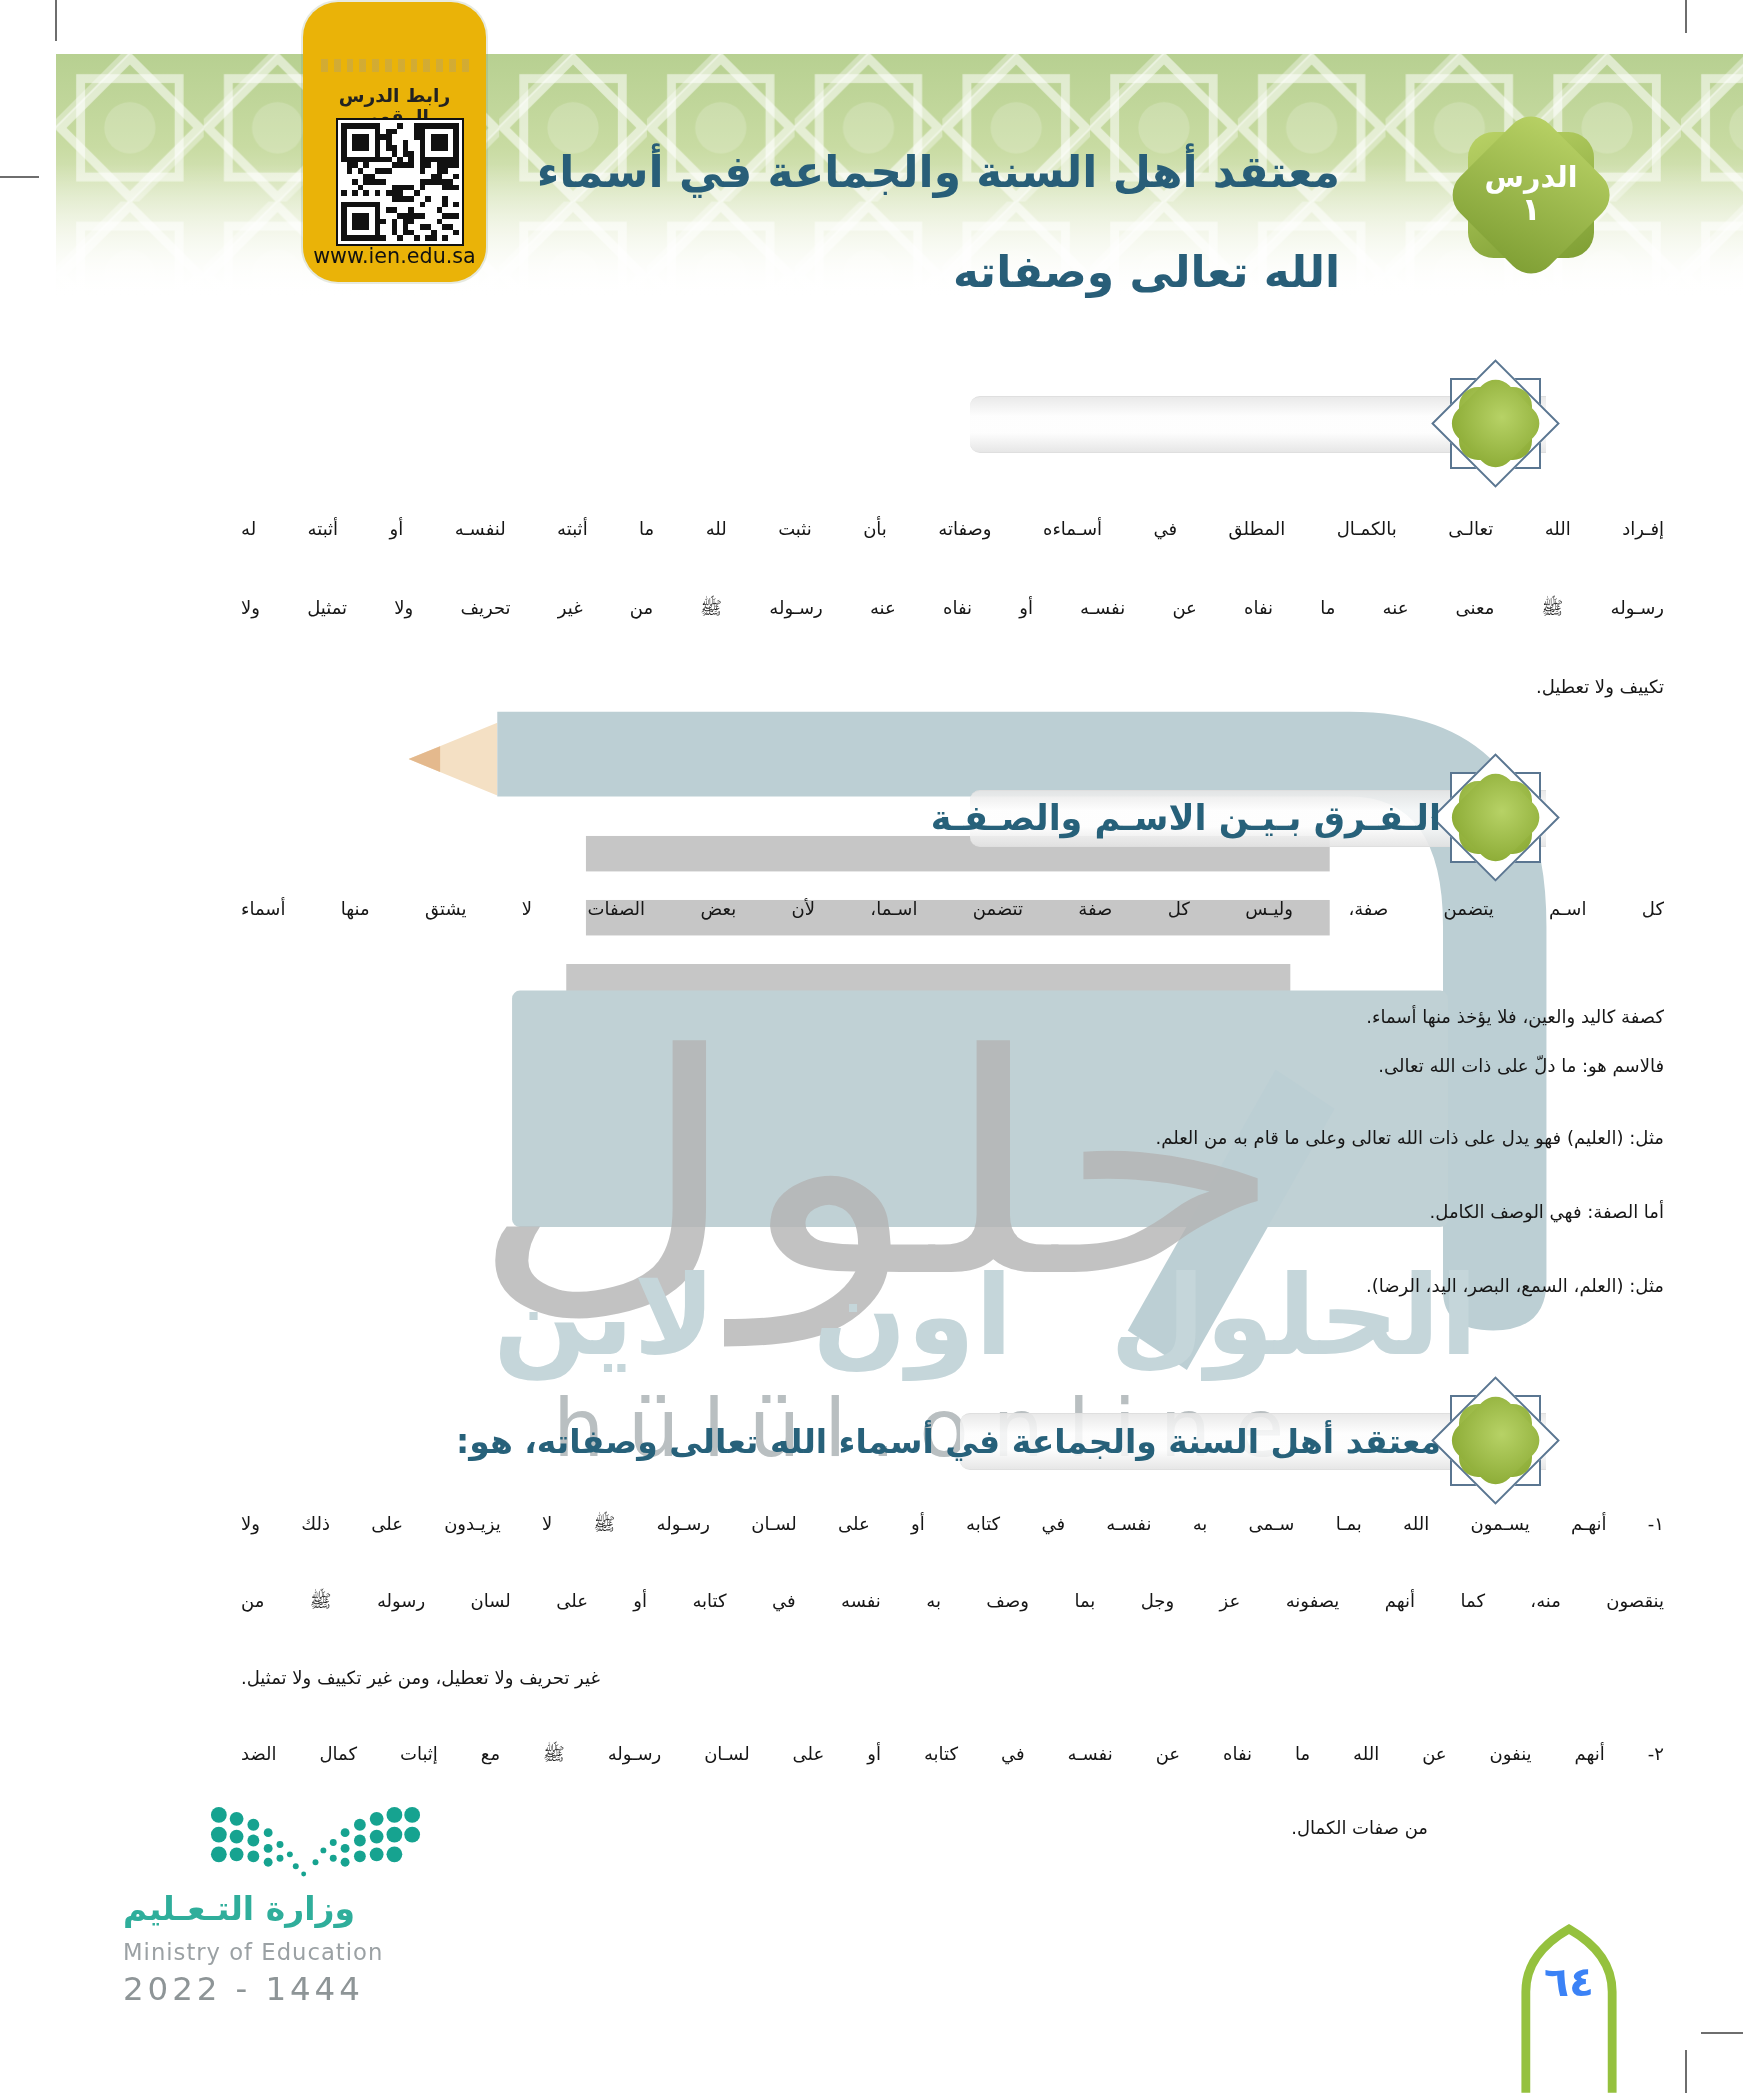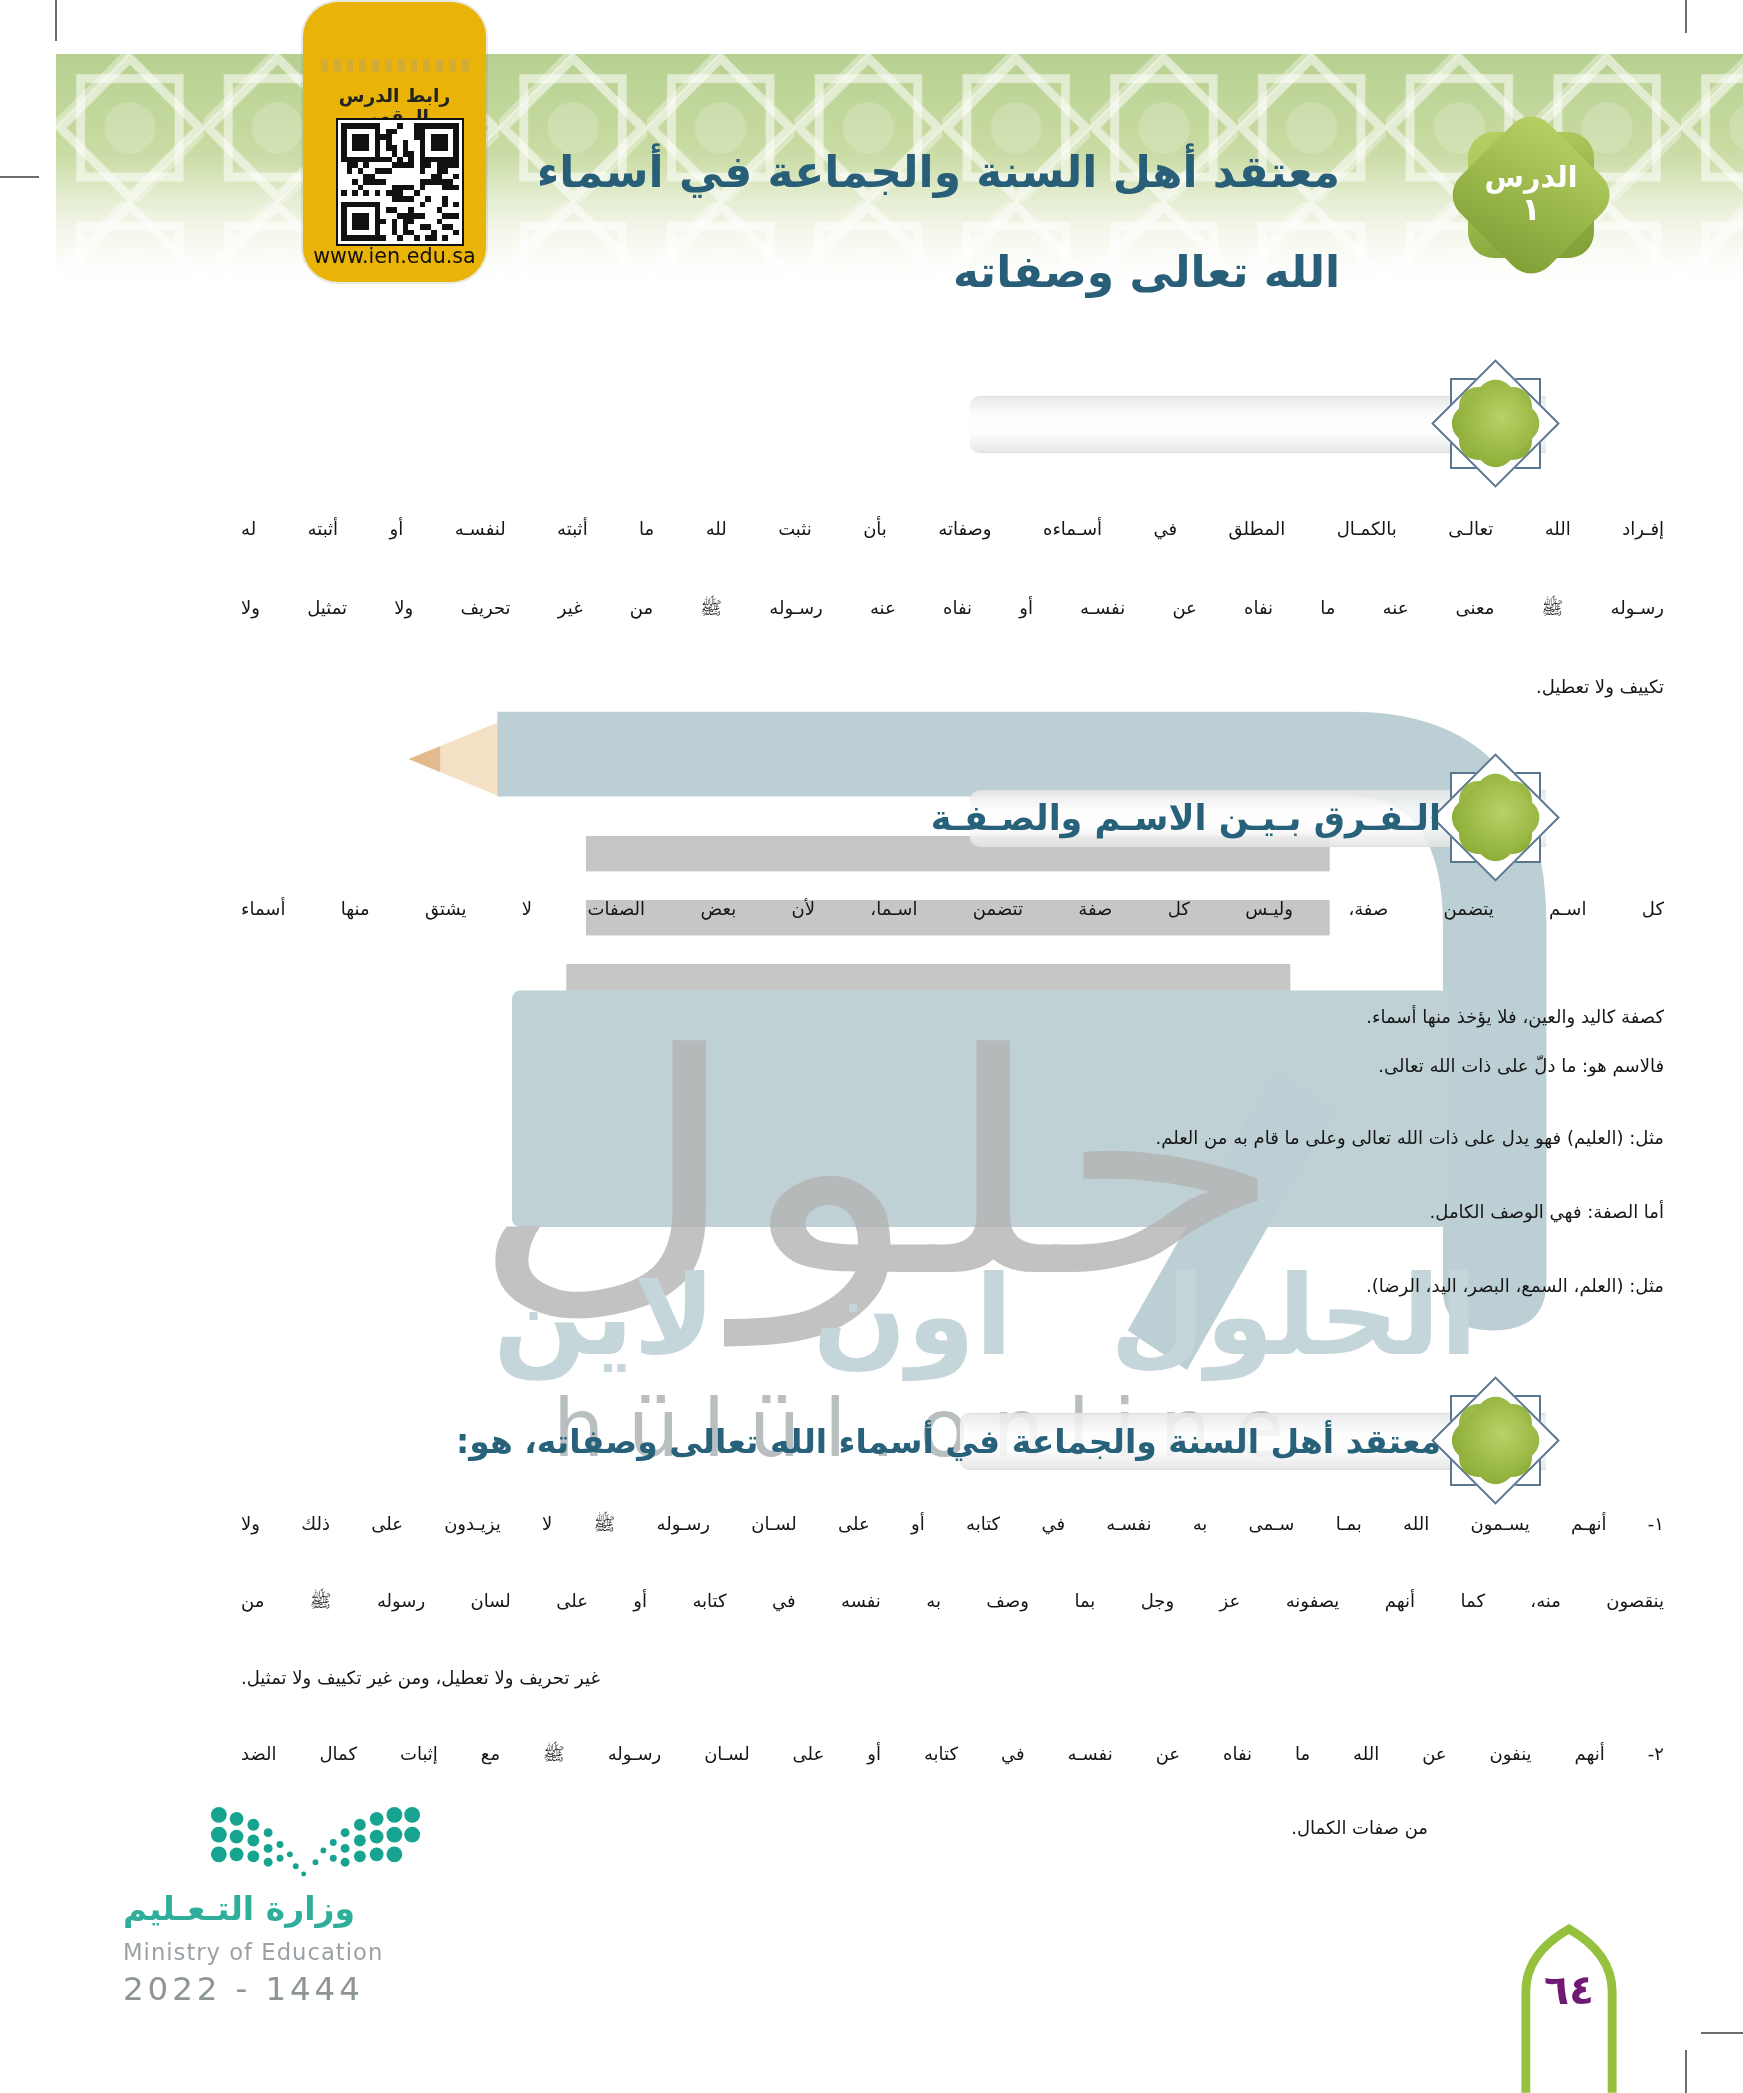--- a/index.html
+++ b/index.html
@@ -66,21 +66,21 @@
           color:#b9bfc1;letter-spacing:23.6px;}
 
   
   #minname{position:absolute;left:123px;top:1889px;font-size:33px;font-weight:bold;color:#2fae9b;direction:rtl;z-index:4;}
   #minen{position:absolute;left:123px;top:1939px;font-size:22.7px;color:#9ba1a4;letter-spacing:1px;z-index:4;}
   #minyear{position:absolute;left:123px;top:1970px;font-size:32.5px;color:#8e9597;letter-spacing:3.9px;z-index:4;}
 
   
   #dome{position:absolute;left:1517px;top:1921px;width:104px;height:172px;z-index:4;}
   #pgnum{position:absolute;left:1517px;top:1958px;width:104px;text-align:center;
-         font-size:41px;font-weight:bold;color:#701a75;z-index:5;direction:rtl;margin-top:8px;}
+         font-size:41px;font-weight:bold;color:#3b82f6;z-index:5;direction:rtl;}
 </style>
 </head>
 <body>
 
 <div id="page">
 
   <div class="crop" style="left:55px;top:0;width:2px;height:41px;"></div>
   <div class="crop" style="left:0;top:176px;width:39px;height:2px;"></div>
   <div class="crop" style="left:1685px;top:0;width:2px;height:33px;"></div>
   <div class="crop" style="left:1717px;top:125px;width:26.6px;height:2px;"></div>

